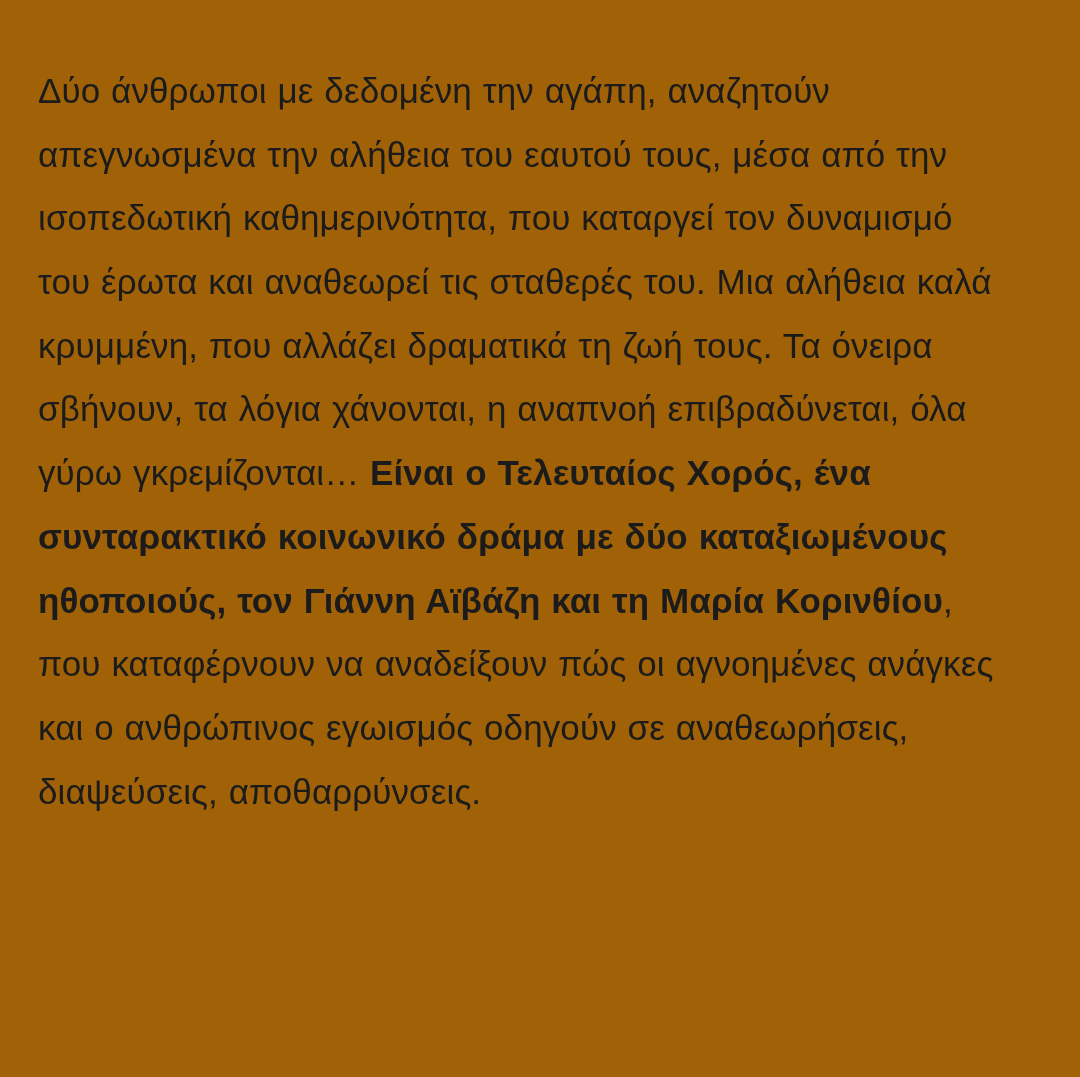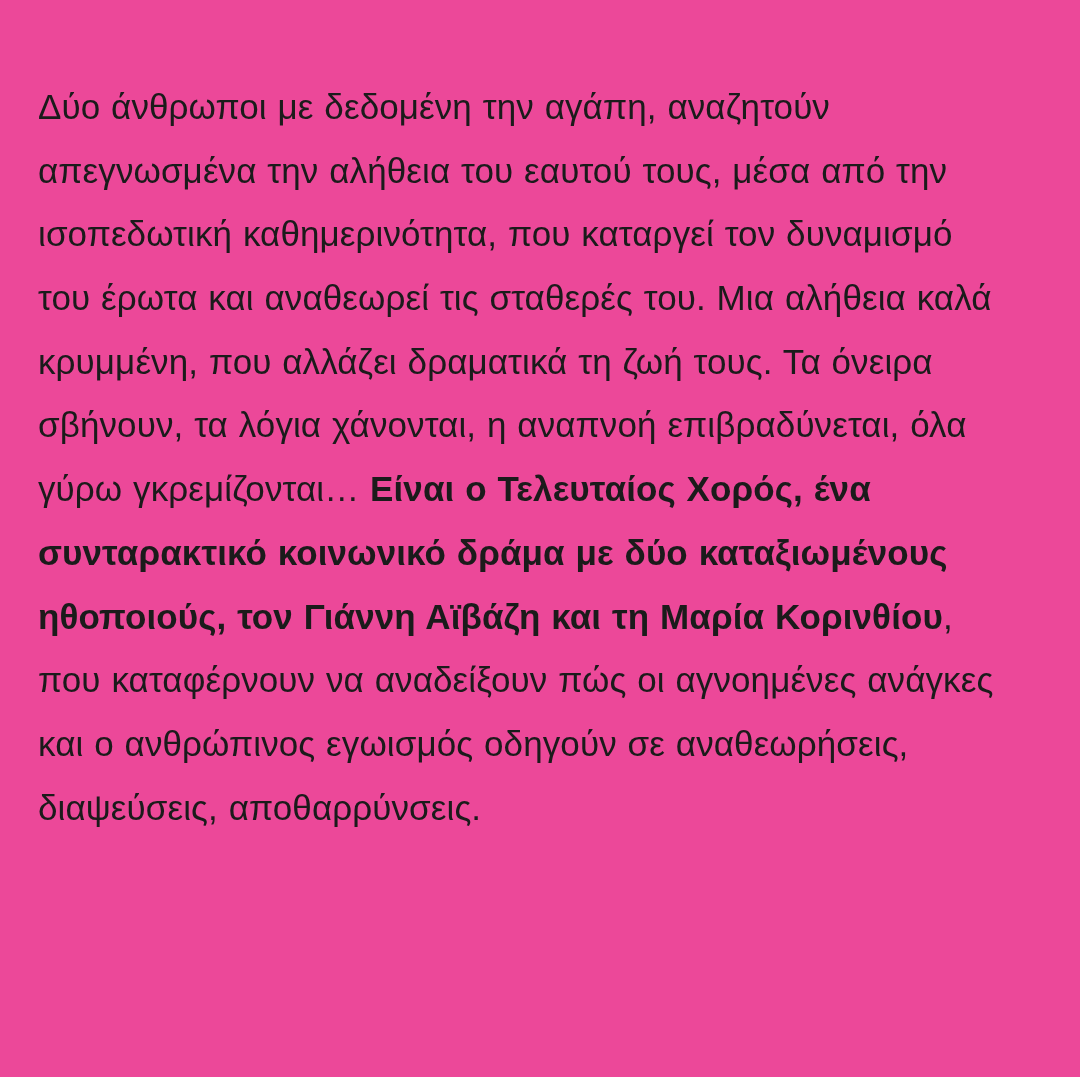--- a/index.html
+++ b/index.html
@@ -11,22 +11,22 @@
     height: 1077px;
     background: #ffffff;
     font-family: "Liberation Sans", sans-serif;
     color: #1c1c1c;
     overflow: hidden;
   }
   .page {
     box-sizing: border-box;
     width: 1080px;
     height: 1077px;
-    padding: 40px 70px 40px 38px;
-    background: #ec4899;
+    padding: 24px 70px 40px 38px;
+    background: #a16207;
   }
   .body-text {
     font-size: 35px;
     line-height: 1.82;
     letter-spacing: 0.1px;
     color: #1b1b1b;
     text-align: left;
     word-spacing: 1px;
   }
   .body-text .seg {

